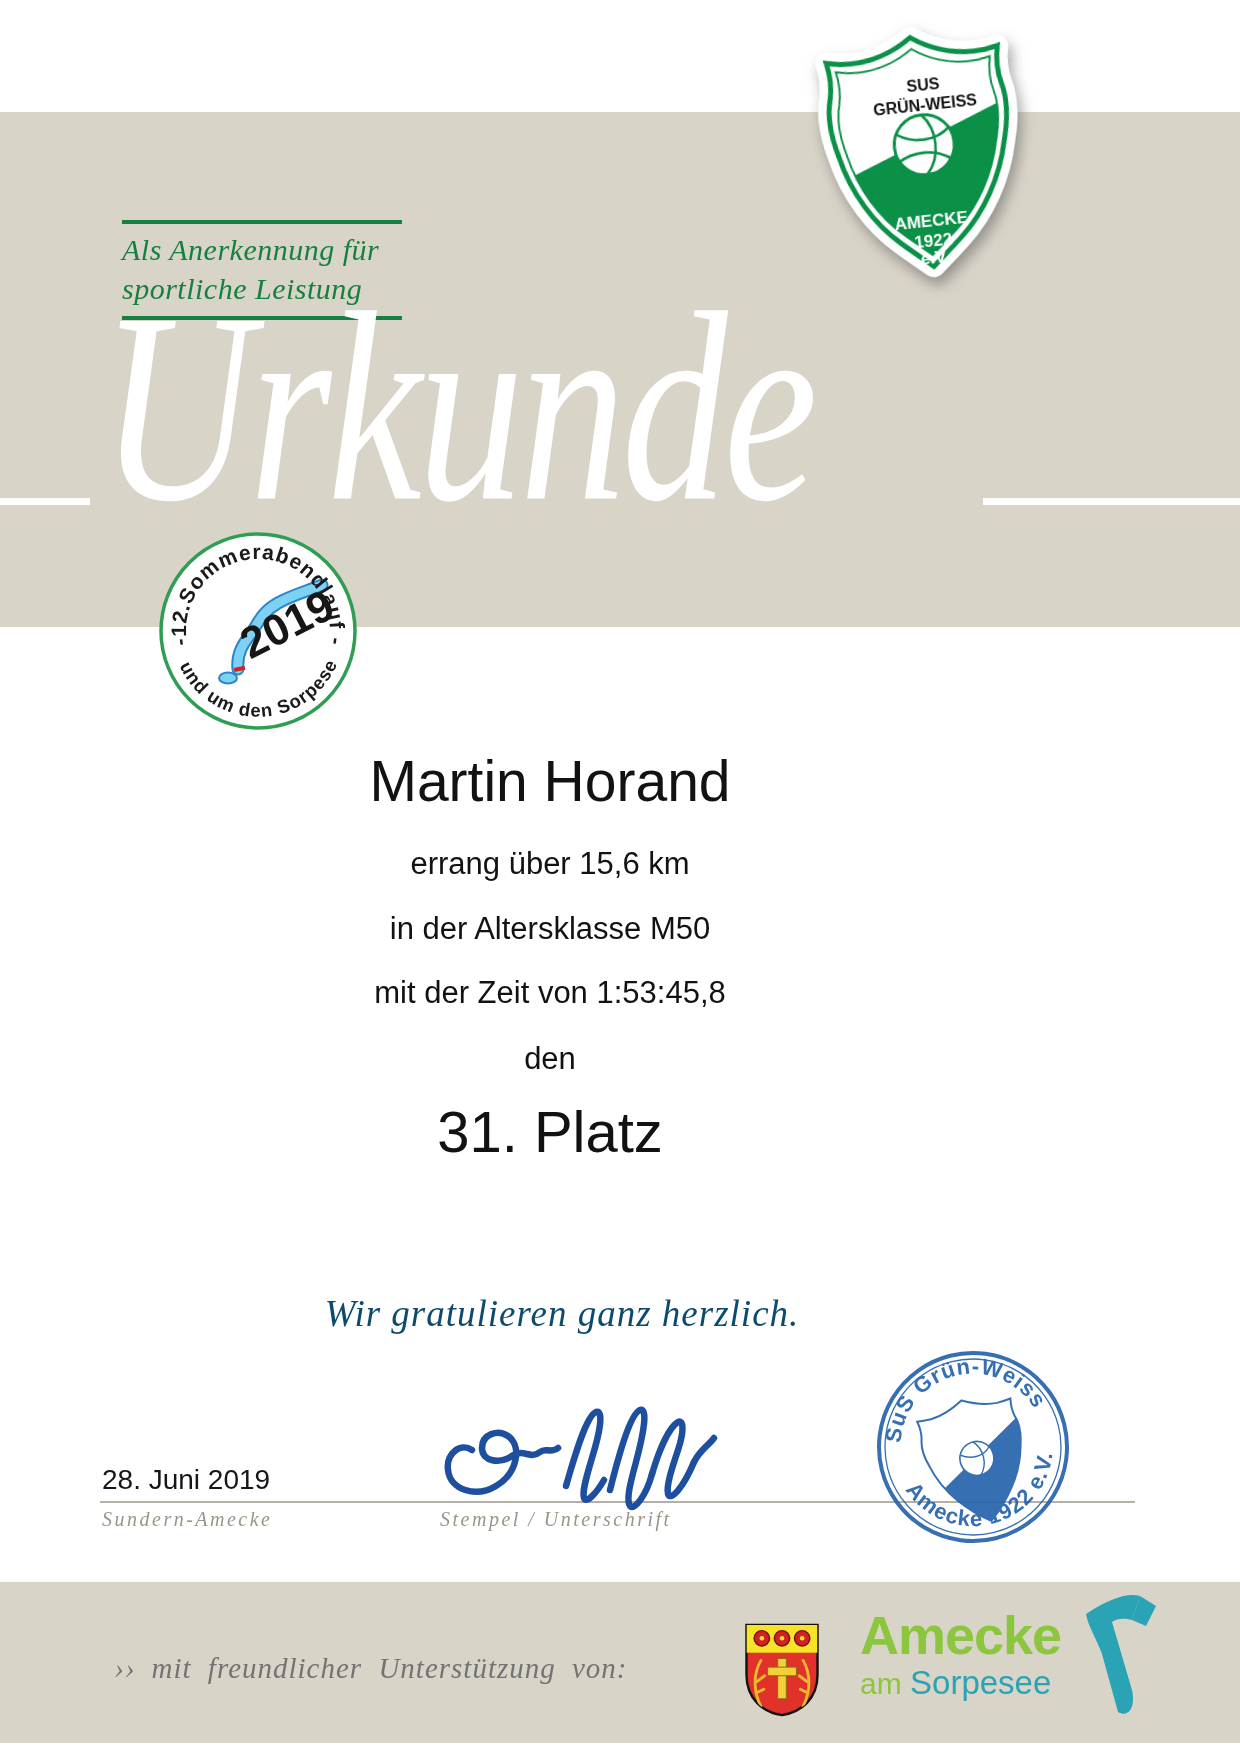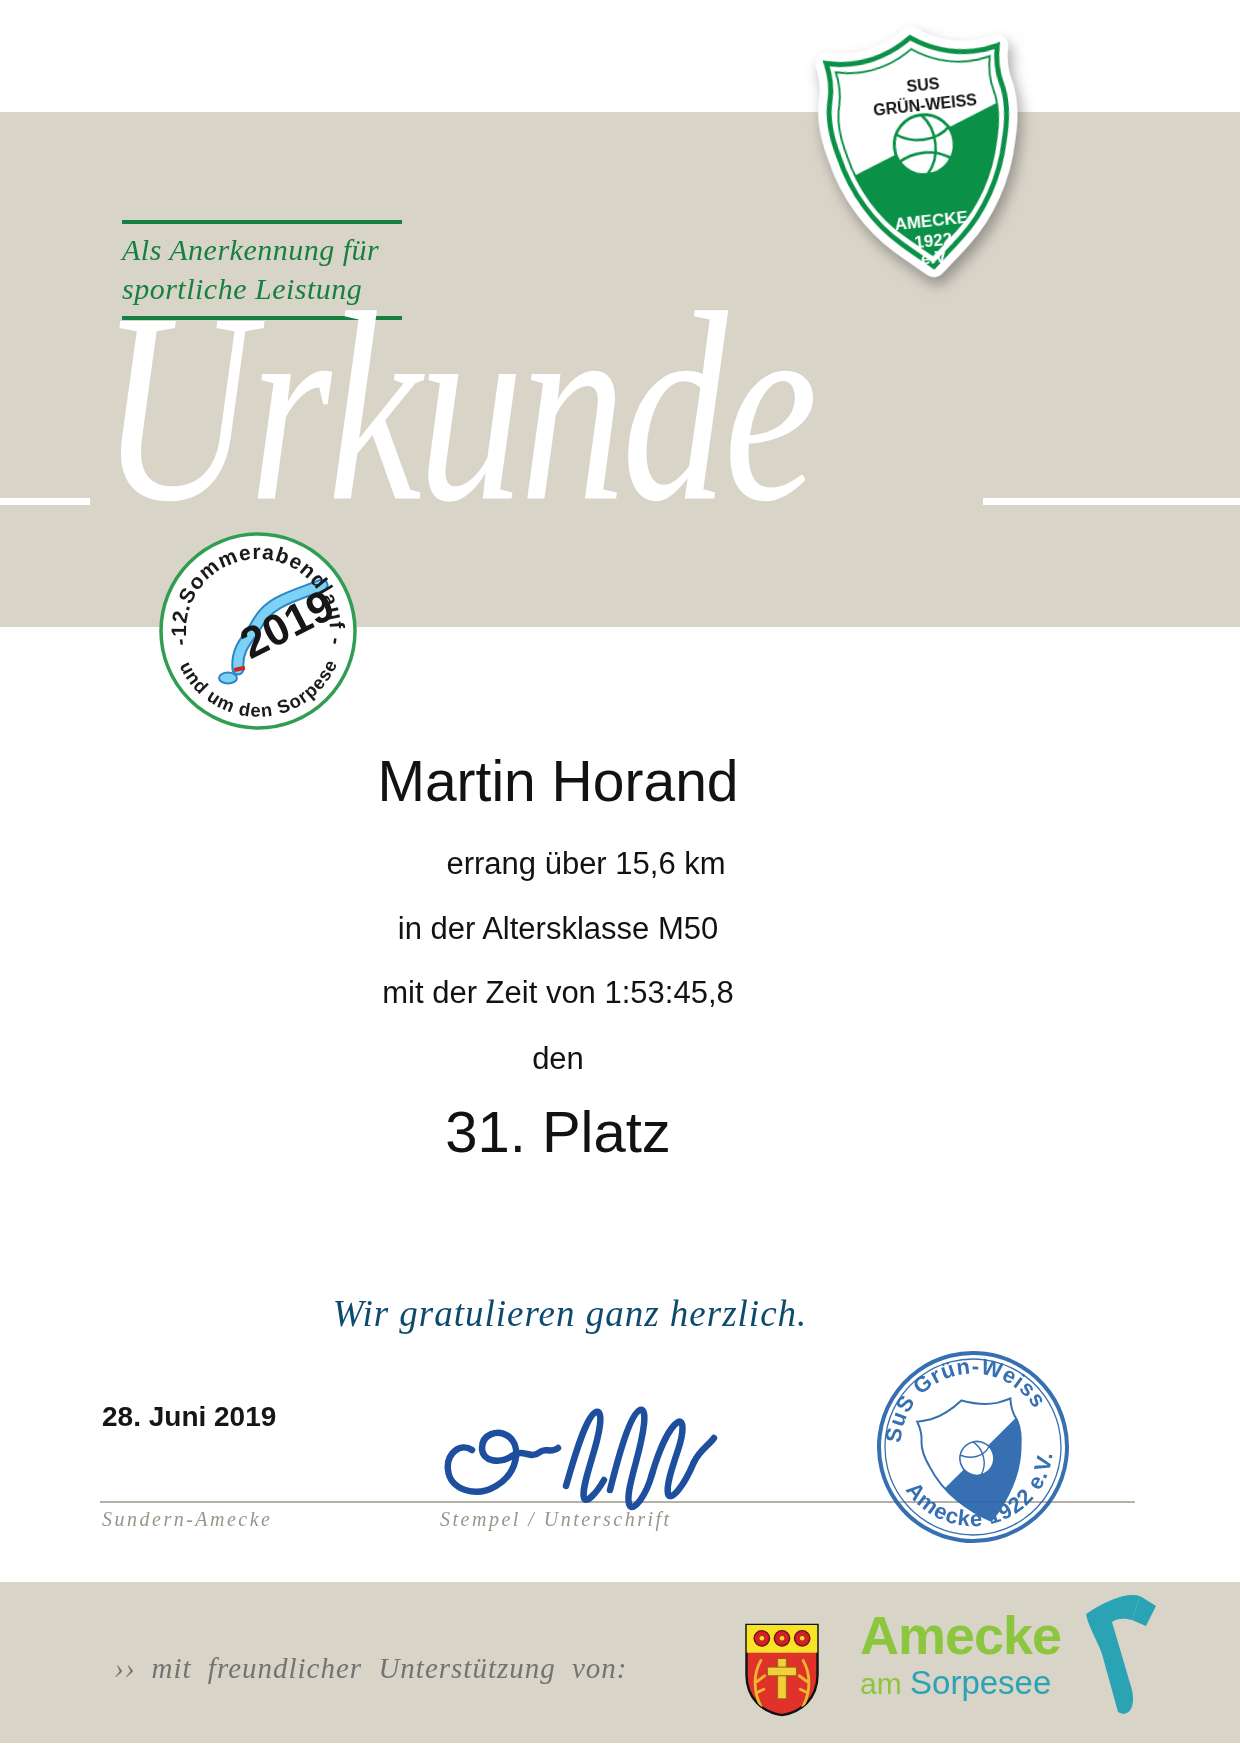--- a/index.html
+++ b/index.html
@@ -23,32 +23,32 @@
   .subtitle{position:absolute;right:118px;top:502px;font-family:"Liberation Serif",serif;
             font-style:italic;color:#15803f;font-size:30px;letter-spacing:2px;word-spacing:7px;
             white-space:nowrap;}
   
   .crest{position:absolute;left:822px;top:26px;width:200px;height:252px;transform:rotate(-6deg);
          filter:drop-shadow(3px 8px 7px rgba(90,90,90,.55));}
   .event-stamp{position:absolute;left:158px;top:531px;width:200px;height:200px;}
   .blue-stamp{position:absolute;left:873px;top:1347px;width:200px;height:200px;transform:rotate(-14deg);opacity:.92;}
   
   .main{position:absolute;left:0;top:0;width:1100px;text-align:center;color:#121212;}
-  .main div{position:absolute;width:1100px;margin-left:8px;}
+  .main div{position:absolute;width:1100px;}
   .name{top:748px;font-size:57px;}
-  .b1{top:846px;font-size:31px;padding-left:28px;}
+  .b1{top:846px;font-size:31px;}
   .b2{top:911px;font-size:31px;}
   .b3{top:975px;font-size:31px;}
   .b4{top:1041px;font-size:31px;}
   .rank{top:1098px;font-size:58px;}
   .congrats{top:1292px;font-family:"Liberation Serif",serif;font-style:italic;font-size:37px;
             letter-spacing:1px;color:#0c4a6e;padding-left:12px;}
   
   .sig-line{position:absolute;left:100px;top:1501px;width:1035px;height:2px;background:#b5b1a6;}
-  .date{position:absolute;left:102px;top:1401px;font-size:28px;color:#161616;font-weight:bold;}
+  .date{position:absolute;left:102px;top:1464px;font-size:28px;color:#161616;}
   .glabel{position:absolute;font-family:"Liberation Serif",serif;font-style:italic;
           color:#9a9588;font-size:20px;letter-spacing:2.5px;top:1508px;}
   .glabel.place{left:102px;}
   .glabel.stempel{left:440px;}
   .signature{position:absolute;left:438px;top:1398px;width:280px;height:115px;}
   
   .sponsor-label{position:absolute;left:114px;top:1652px;font-family:"Liberation Serif",serif;
                  font-style:italic;color:#737373;font-size:29px;letter-spacing:1px;word-spacing:8px;}
   .coat{position:absolute;left:742px;top:1622px;width:80px;height:96px;}
   .amecke{position:absolute;left:860px;top:1608px;line-height:1;}

